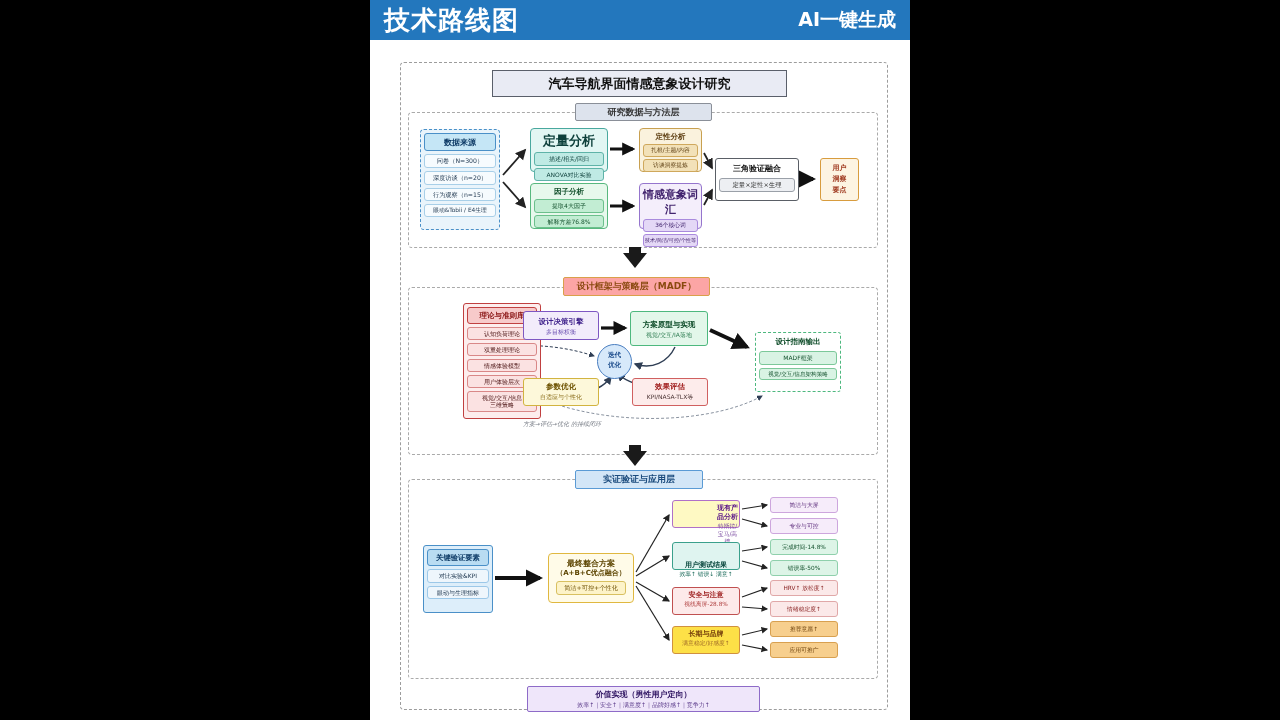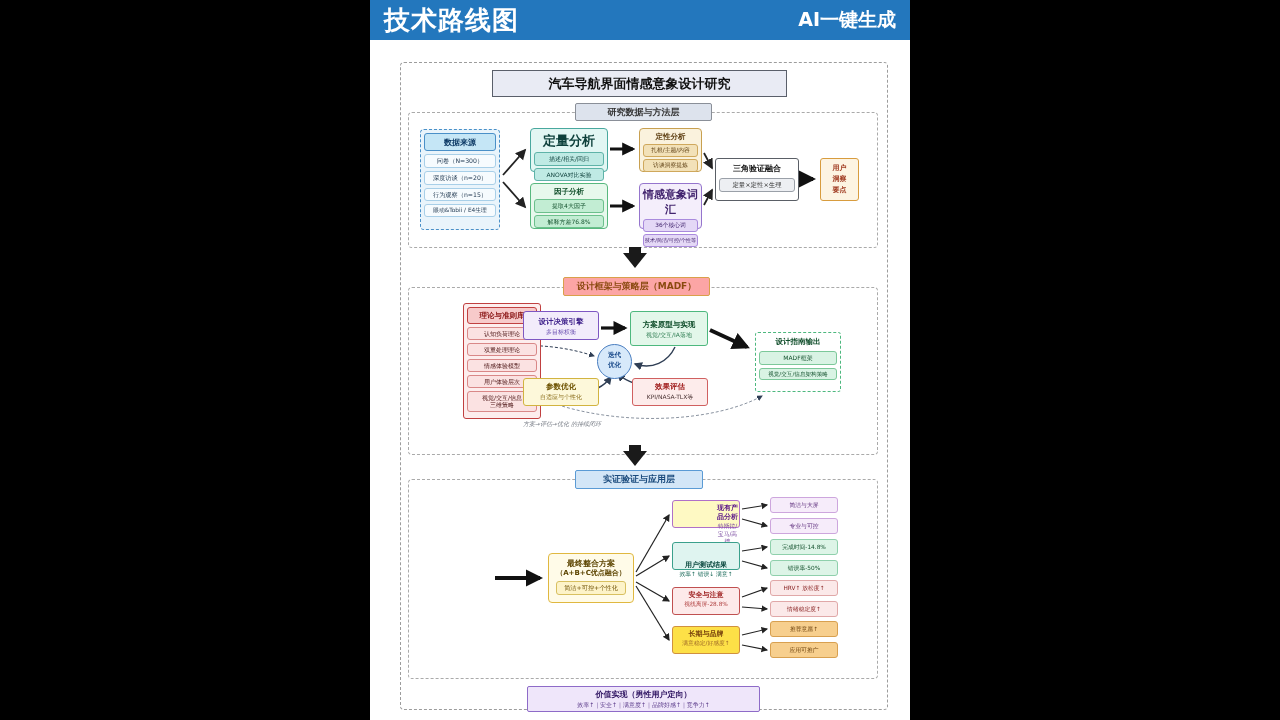--- a/index.html
+++ b/index.html
@@ -123,20 +123,25 @@
   </div>
 
   <div class="panel" style="left:385px;top:332px;width:86px;height:60px;gap:3px;border:1.3px dashed #4db87e;background:#fff;border-radius:3px;">
     <div class="hdr" style="font-size:7.5px;color:#0f4d2a;padding:1px 0;">设计指南输出</div>
     <div class="pill" style="background:#d9f3e4;border:1px solid #7cc89a;font-size:6px;color:#14522e;">MADF框架</div>
     <div class="pill" style="background:#d9f3e4;border:1px solid #7cc89a;font-size:5.6px;color:#14522e;">视觉/交互/信息架构策略</div>
   </div>
 
   <div class="note" style="left:132px;top:420px;width:120px;text-align:center;">方案→评估→优化 的持续闭环</div>
 
+  <div class="panel" style="left:53px;top:545px;width:70px;height:68px;gap:3px;border:1.4px solid #4a90c8;background:#ddeefa;border-radius:3px;">
+    <div class="hdr" style="background:#b9dcf2;border:1px solid #4a90c8;font-size:7.3px;color:#0d3a66;">关键验证要素</div>
+    <div class="pill" style="background:#eef6fc;border:1px solid #9cc8e8;font-size:6px;color:#223a52;">对比实验&amp;KPI</div>
+    <div class="pill" style="background:#eef6fc;border:1px solid #9cc8e8;font-size:6px;color:#223a52;">眼动与生理指标</div>
+  </div>
 
   <div class="node" style="left:178px;top:553px;width:86px;height:50px;background:#fffbe8;border:1.6px solid #e0b840;border-radius:4px;padding-top:5px;">
     <div class="t" style="font-size:8px;color:#5c4400;">最终整合方案</div>
     <div class="t" style="font-size:7px;color:#5c4400;">（A+B+C优点融合）</div>
     <div class="pill" style="background:#fdf3c8;border:1px solid #d8c060;font-size:6.2px;color:#6d4f00;margin:3px 7px 0;">简洁+可控+个性化</div>
   </div>
 
   <div class="node" style="left:302px;top:500px;width:68px;height:28px;background:#fef9c3;border:1.3px solid #b070c8;padding-top:3px;padding-left:43px;">
     <div class="t" style="font-size:7px;color:#5e1b8a;">现有产品分析</div>
     <div class="s" style="font-size:5.8px;color:#7a4aa0;">特斯拉/宝马/高德</div>

